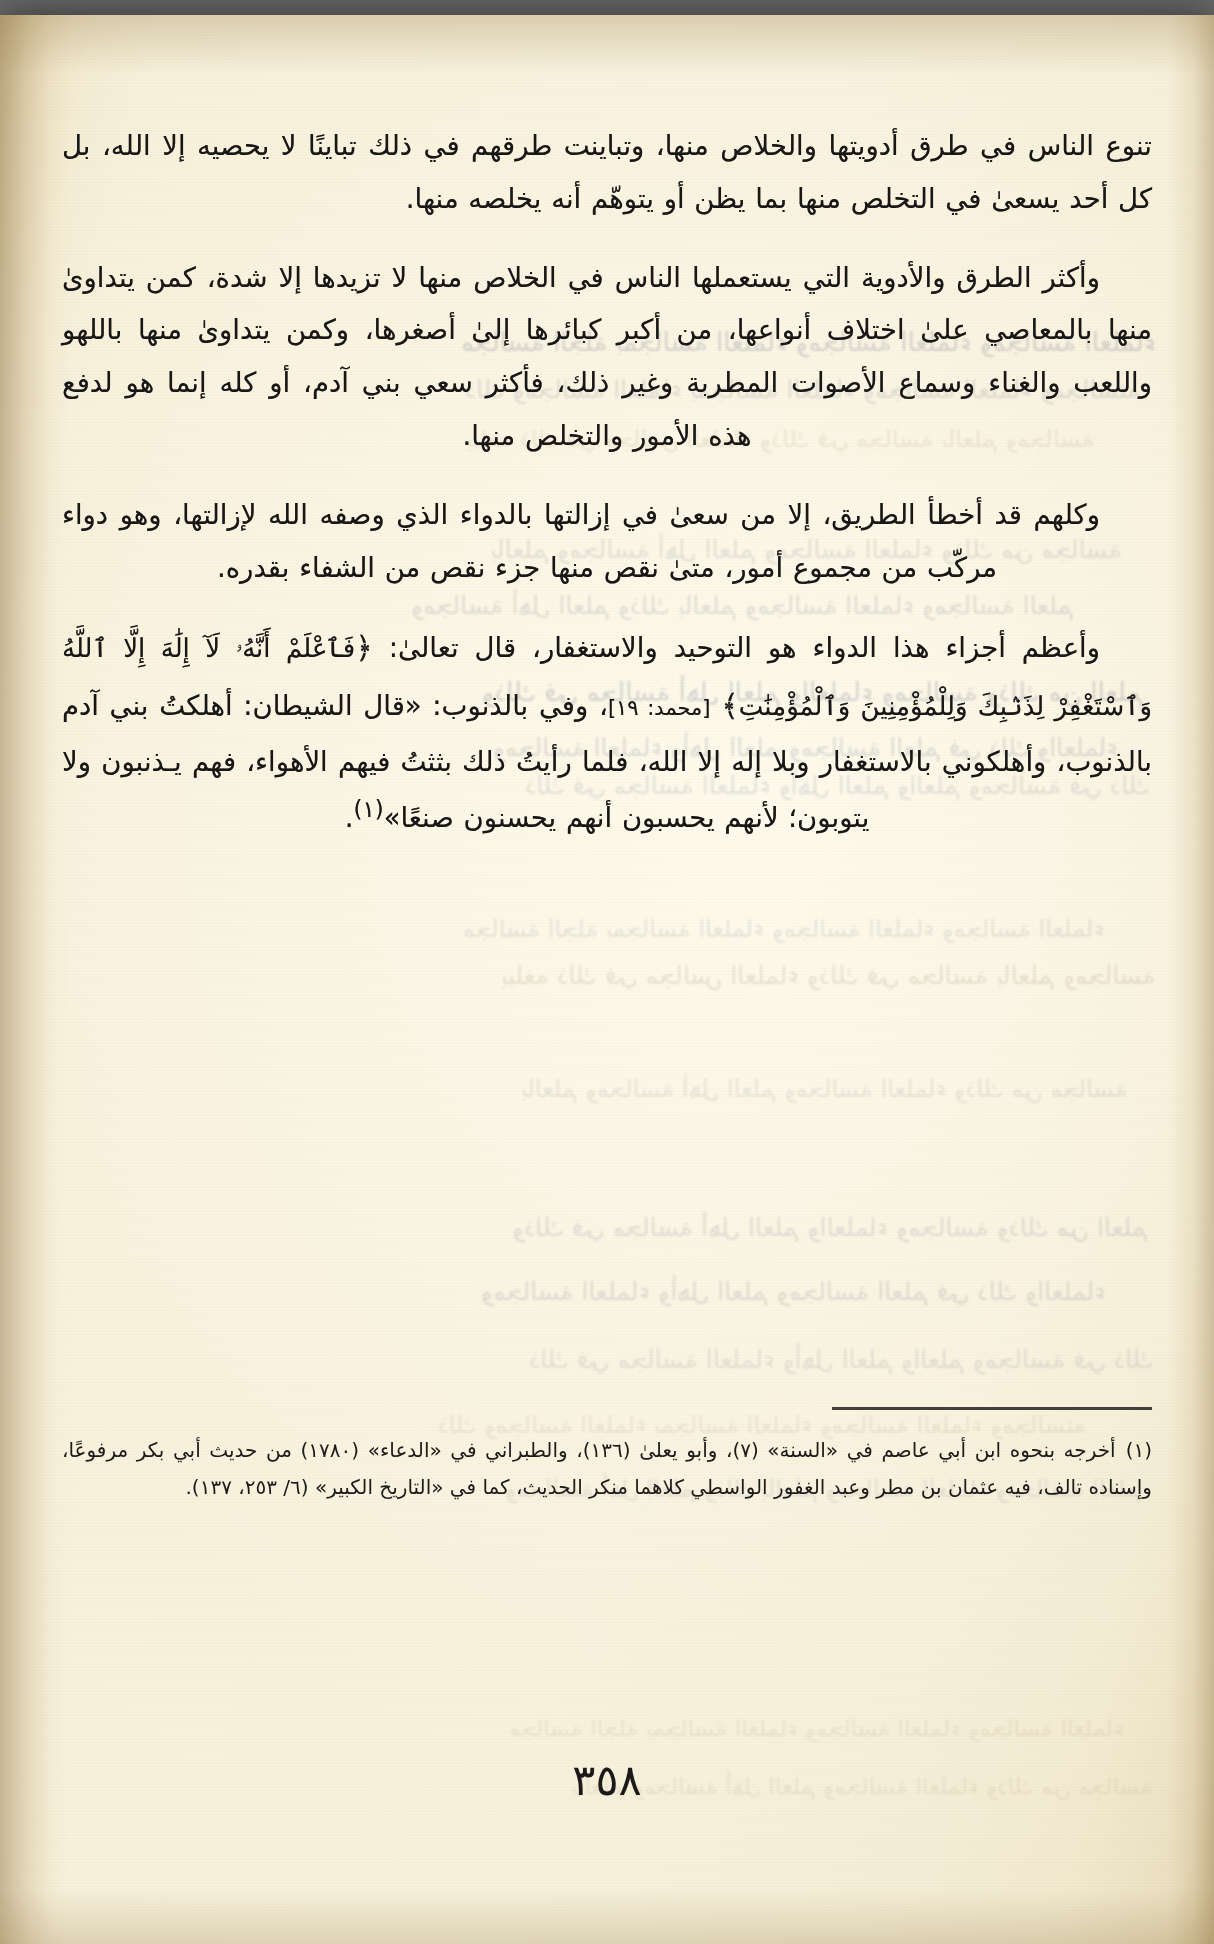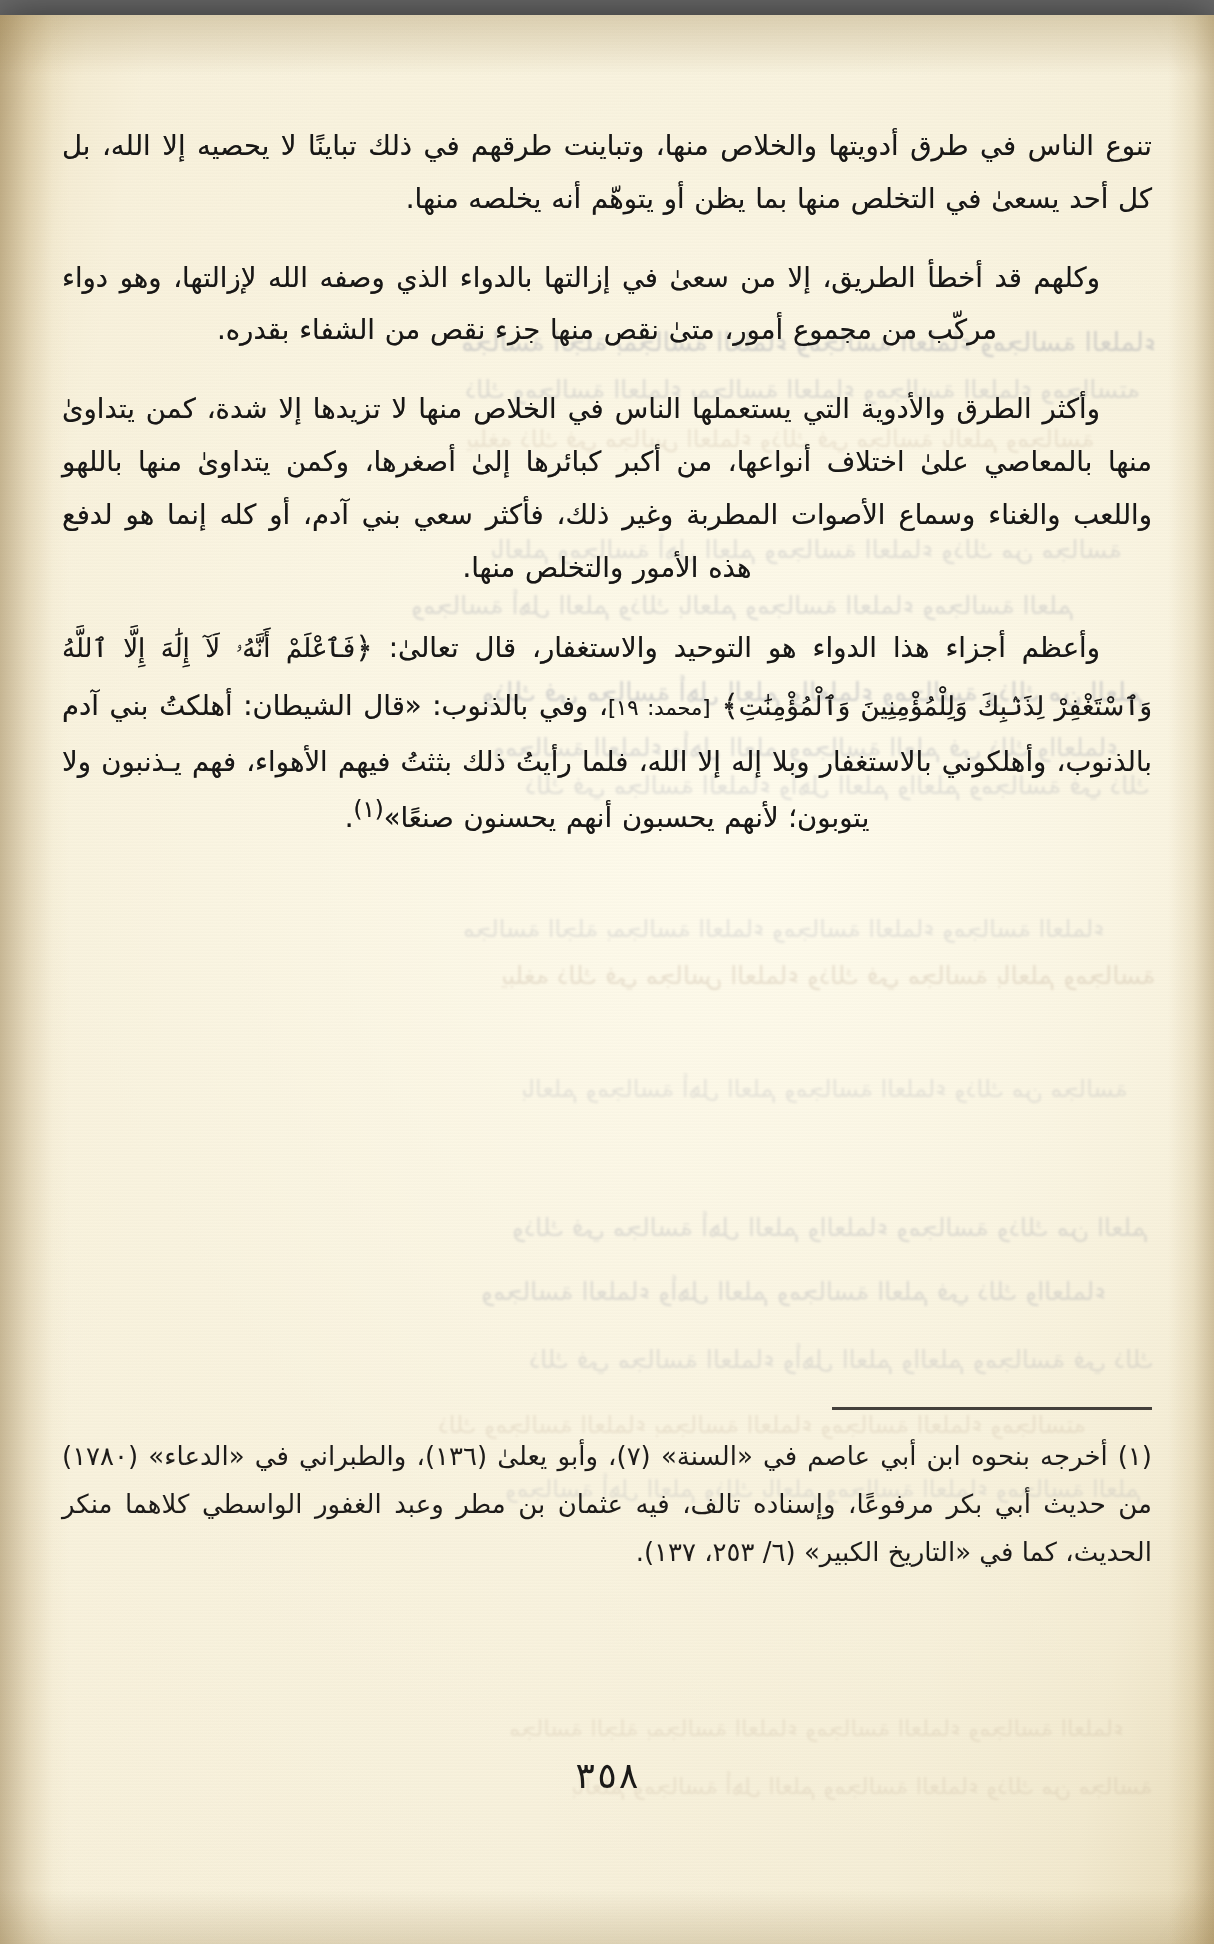--- a/index.html
+++ b/index.html
@@ -126,41 +126,41 @@
   .fn-rule {
     width: 320px;
     height: 2.5px;
     background: #2a2724;
     margin: 0 0 22px 0;
     border: 0;
     opacity: .88;
   }
   .fn-para {
     margin: 0 0 6px 0;
-    font-size: 26px;
+    font-size: 20px;
     line-height: 1.86;
     text-align: justify;
     text-align-last: center;
     color: #1d1b19;
   }
   .fn-para.lead { text-align-last: right; }
   .fn-para .fn-marker { margin-left: 10px; }
   .fn-para .fn-indent { display: inline-block; width: 34px; }
   .fn-para.last { text-align-last: left; }
 
   .page-number {
     position: absolute;
     z-index: 3;
     left: 0; right: 0;
     top: 1740px;
     text-align: center;
-    font-size: 36px;
+    font-size: 43px;
     letter-spacing: 2px;
     color: #1b1a18;
-    font-family: Liberation Mono, monospace;
+    font-family: Liberation Sans, sans-serif;
   }
 </style>
 </head>
 <body>
 
 <div class="page">
 
   <div class="ghost-layer">
     <div class="ghost cool" style="top:312px; right:58px; font-size:26px;">مجالسة الجلة بمجالسة العلماء ومجالسة العلماء ومجالسة العلماء</div>
     <div class="ghost cool" style="top:360px; right:74px; font-size:25px; opacity:.22;">ذلك ومجالسة العلماء بمجالسة العلماء ومجالسة العلماء ومجالسته</div>
@@ -179,23 +179,23 @@
     <div class="ghost warm" style="top:1396px; right:128px; font-size:24px; opacity:.16;">ذلك ومجالسة العلماء بمجالسة العلماء ومجالسة العلماء ومجالسته</div>
     <div class="ghost cool" style="top:1460px; right:72px; font-size:24px; opacity:.16;">ومجالسة أهل العلم وذلك بالعلم ومجالسة العلماء ومجالسة العلم</div>
     <div class="ghost warm" style="top:1700px; right:90px; font-size:23px; opacity:.15;">مجالسة الجلة بمجالسة العلماء ومجالسة العلماء ومجالسة العلماء</div>
     <div class="ghost warm" style="top:1758px; right:62px; font-size:23px; opacity:.15;">بالعلم ومجالسة أهل العلم ومجالسة العلماء وذلك من مجالسة</div>
   </div>
 
   <div class="content">
 
     <p class="body lead">تنوع الناس في طرق أدويتها والخلاص منها، وتباينت طرقهم في ذلك تباينًا لا يحصيه إلا الله، بل كل أحد يسعىٰ في التخلص منها بما يظن أو يتوهّم أنه يخلصه منها.</p>
 
+    <p class="body"><span class="indent"></span><span>وأكثر الطرق والأدوية التي يستعملها الناس في الخلاص منها لا تزيدها إلا شدة، كمن يتداوىٰ منها بالمعاصي علىٰ اختلاف أنواعها، من أكبر كبائرها إلىٰ أصغرها، وكمن يتداوىٰ منها باللهو واللعب والغناء وسماع الأصوات المطربة وغير ذلك، فأكثر سعي بني آدم، أو كله إنما هو لدفع هذه الأمور والتخلص منها.</span></p>
+
     <p class="body"><span class="indent"></span><span>وكلهم قد أخطأ الطريق، إلا من سعىٰ في إزالتها بالدواء الذي وصفه الله لإزالتها، وهو دواء مركّب من مجموع أمور، متىٰ نقص منها جزء نقص من الشفاء بقدره.</span></p>
-
-    <p class="body"><span class="indent"></span><span>وأكثر الطرق والأدوية التي يستعملها الناس في الخلاص منها لا تزيدها إلا شدة، كمن يتداوىٰ منها بالمعاصي علىٰ اختلاف أنواعها، من أكبر كبائرها إلىٰ أصغرها، وكمن يتداوىٰ منها باللهو واللعب والغناء وسماع الأصوات المطربة وغير ذلك، فأكثر سعي بني آدم، أو كله إنما هو لدفع هذه الأمور والتخلص منها.</span></p>
 
     <p class="body"><span class="indent"></span><span>وأعظم أجزاء هذا الدواء هو التوحيد والاستغفار، قال تعالىٰ:</span>
       <span class="qbracket">﴿</span><span class="qverse">فَٱعْلَمْ أَنَّهُۥ لَآ إِلَٰهَ إِلَّا ٱللَّهُ وَٱسْتَغْفِرْ لِذَنۢبِكَ وَلِلْمُؤْمِنِينَ وَٱلْمُؤْمِنَٰتِ</span><span class="qbracket">﴾</span>
       <span class="qsrc">[محمد: ١٩]</span><span>، وفي بالذنوب:</span>
       <span class="hadith">«</span><span class="hadith">قال الشيطان: أهلكتُ بني آدم بالذنوب، وأهلكوني بالاستغفار وبلا إله إلا الله، فلما رأيتُ ذلك بثثتُ فيهم الأهواء، فهم يـذنبون ولا يتوبون؛ لأنهم يحسبون أنهم يحسنون صنعًا</span><span class="hadith">»</span><sup>(١)</sup><span>.</span></p>
 
   </div>
 
   <div class="footnote-wrap">
     <hr class="fn-rule">

